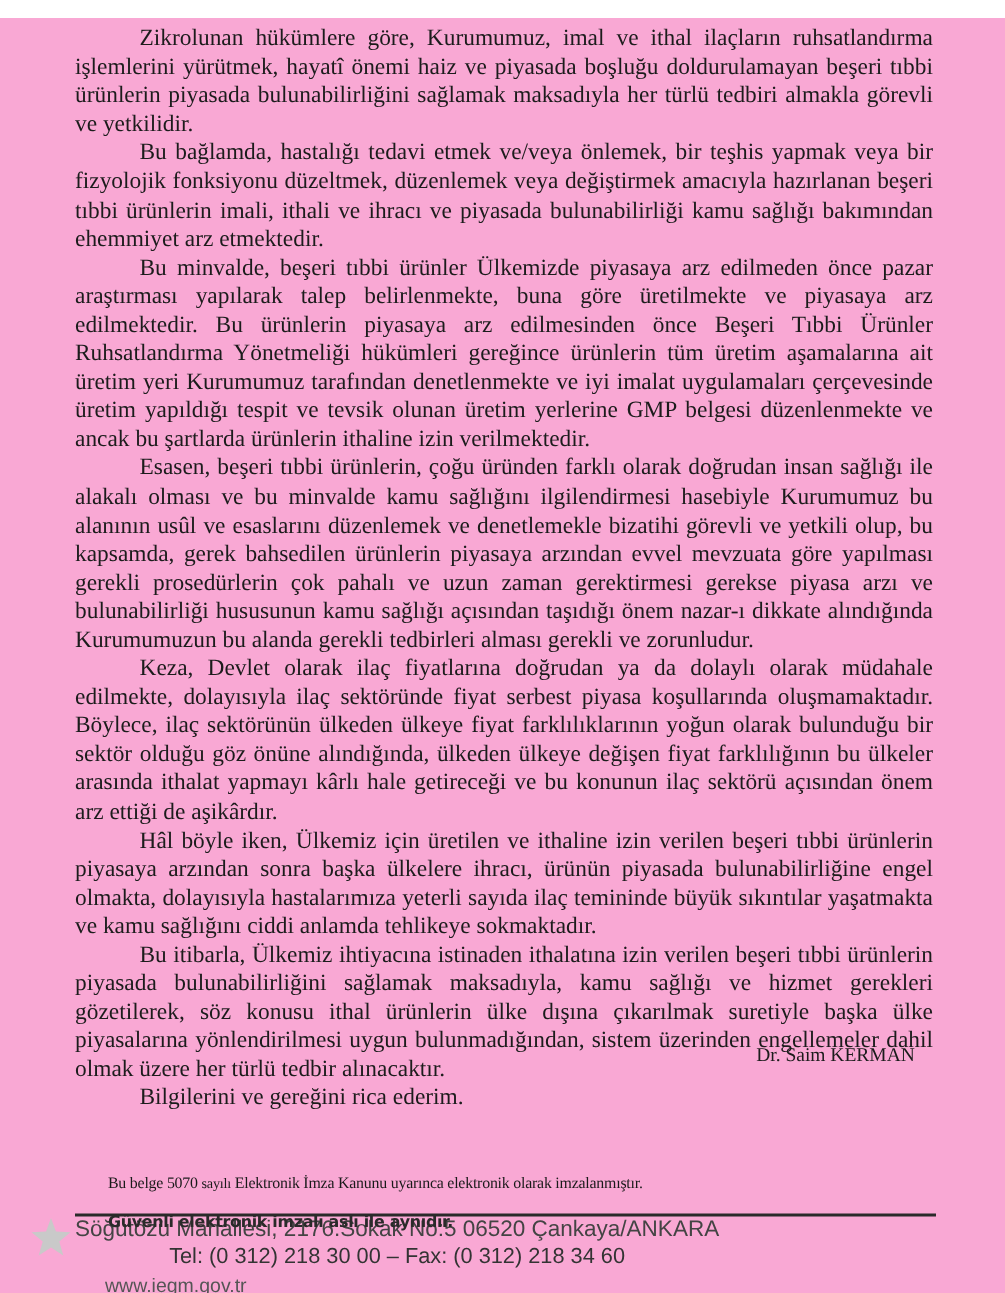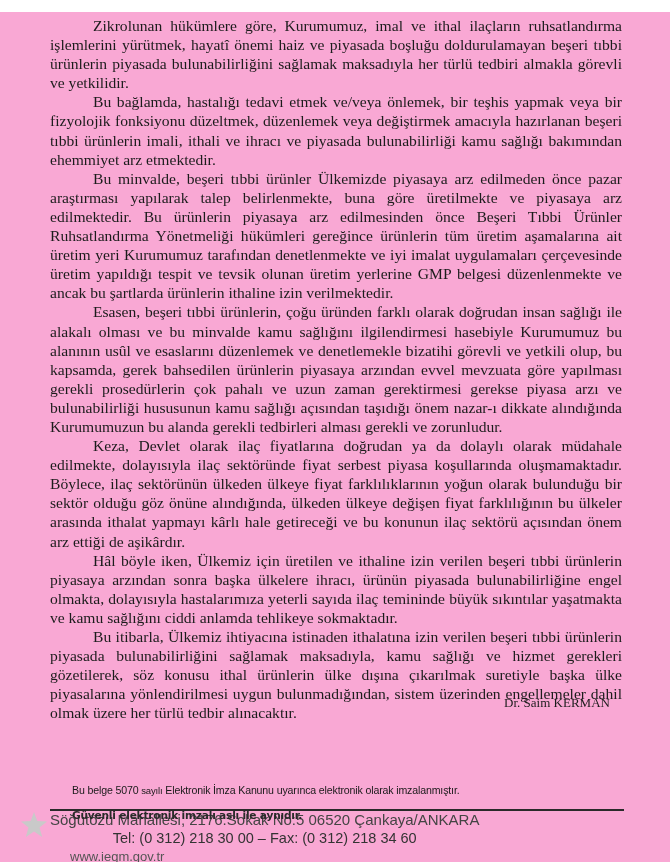--- a/index.html
+++ b/index.html
@@ -49,21 +49,21 @@
       font-family: "Liberation Serif", serif;
       font-size: 13px;
       line-height: 19.5px;
       color: #1c1c1c;
       text-align: center;
     }
     .esign {
       position: absolute;
       left: 72px;
       top: 771px;
-      font-family: Liberation Sans, sans-serif;
+      font-family: Liberation Serif, serif;
       font-size: 10.6px;
       line-height: 14px;
       color: #1a1a1a;
       white-space: nowrap;
       letter-spacing: -0.15px;
     }
     .esign .small {
       font-size: 9.5px;
     }
     .rule {
@@ -126,20 +126,21 @@
 <div class="page">
 
   <div class="body-text">
     <p class="para">Zikrolunan hükümlere göre, Kurumumuz, imal ve ithal ilaçların ruhsatlandırma işlemlerini yürütmek, hayatî önemi haiz ve piyasada boşluğu doldurulamayan beşeri tıbbi ürünlerin piyasada bulunabilirliğini sağlamak maksadıyla her türlü tedbiri almakla görevli ve yetkilidir.</p>
     <p class="para">Bu bağlamda, hastalığı tedavi etmek ve/veya önlemek, bir teşhis yapmak veya bir fizyolojik fonksiyonu düzeltmek, düzenlemek veya değiştirmek amacıyla hazırlanan beşeri tıbbi ürünlerin imali, ithali ve ihracı ve piyasada bulunabilirliği kamu sağlığı bakımından ehemmiyet arz etmektedir.</p>
     <p class="para">Bu minvalde, beşeri tıbbi ürünler Ülkemizde piyasaya arz edilmeden önce pazar araştırması yapılarak talep belirlenmekte, buna göre üretilmekte ve piyasaya arz edilmektedir. Bu ürünlerin piyasaya arz edilmesinden önce Beşeri Tıbbi Ürünler Ruhsatlandırma Yönetmeliği hükümleri gereğince ürünlerin tüm üretim aşamalarına ait üretim yeri Kurumumuz tarafından denetlenmekte ve iyi imalat uygulamaları çerçevesinde üretim yapıldığı tespit ve tevsik olunan üretim yerlerine GMP belgesi düzenlenmekte ve ancak bu şartlarda ürünlerin ithaline izin verilmektedir.</p>
     <p class="para">Esasen, beşeri tıbbi ürünlerin, çoğu üründen farklı olarak doğrudan insan sağlığı ile alakalı olması ve bu minvalde kamu sağlığını ilgilendirmesi hasebiyle Kurumumuz bu alanının usûl ve esaslarını düzenlemek ve denetlemekle bizatihi görevli ve yetkili olup, bu kapsamda, gerek bahsedilen ürünlerin piyasaya arzından evvel mevzuata göre yapılması gerekli prosedürlerin çok pahalı ve uzun zaman gerektirmesi gerekse piyasa arzı ve bulunabilirliği hususunun kamu sağlığı açısından taşıdığı önem nazar-ı dikkate alındığında Kurumumuzun bu alanda gerekli tedbirleri alması gerekli ve zorunludur.</p>
     <p class="para">Keza, Devlet olarak ilaç fiyatlarına doğrudan ya da dolaylı olarak müdahale edilmekte, dolayısıyla ilaç sektöründe fiyat serbest piyasa koşullarında oluşmamaktadır. Böylece, ilaç sektörünün ülkeden ülkeye fiyat farklılıklarının yoğun olarak bulunduğu bir sektör olduğu göz önüne alındığında, ülkeden ülkeye değişen fiyat farklılığının bu ülkeler arasında ithalat yapmayı kârlı hale getireceği ve bu konunun ilaç sektörü açısından önem arz ettiği de aşikârdır.</p>
     <p class="para">Hâl böyle iken, Ülkemiz için üretilen ve ithaline izin verilen beşeri tıbbi ürünlerin piyasaya arzından sonra başka ülkelere ihracı, ürünün piyasada bulunabilirliğine engel olmakta, dolayısıyla hastalarımıza yeterli sayıda ilaç temininde büyük sıkıntılar yaşatmakta ve kamu sağlığını ciddi anlamda tehlikeye sokmaktadır.</p>
     <p class="para">Bu itibarla, Ülkemiz ihtiyacına istinaden ithalatına izin verilen beşeri tıbbi ürünlerin piyasada bulunabilirliğini sağlamak maksadıyla, kamu sağlığı ve hizmet gerekleri gözetilerek, söz konusu ithal ürünlerin ülke dışına çıkarılmak suretiyle başka ülke piyasalarına yönlendirilmesi uygun bulunmadığından, sistem üzerinden engellemeler dahil olmak üzere her türlü tedbir alınacaktır.</p>
+    <p class="closing">Bilgilerini ve gereğini rica ederim.</p>
   </div>
 
   <div class="signature">
     <div>Dr. Saim KERMAN</div>
   </div>
 
   <div class="esign">
     <div>
       <span>Bu belge 5070</span>
       <span class="small">sayılı</span>

